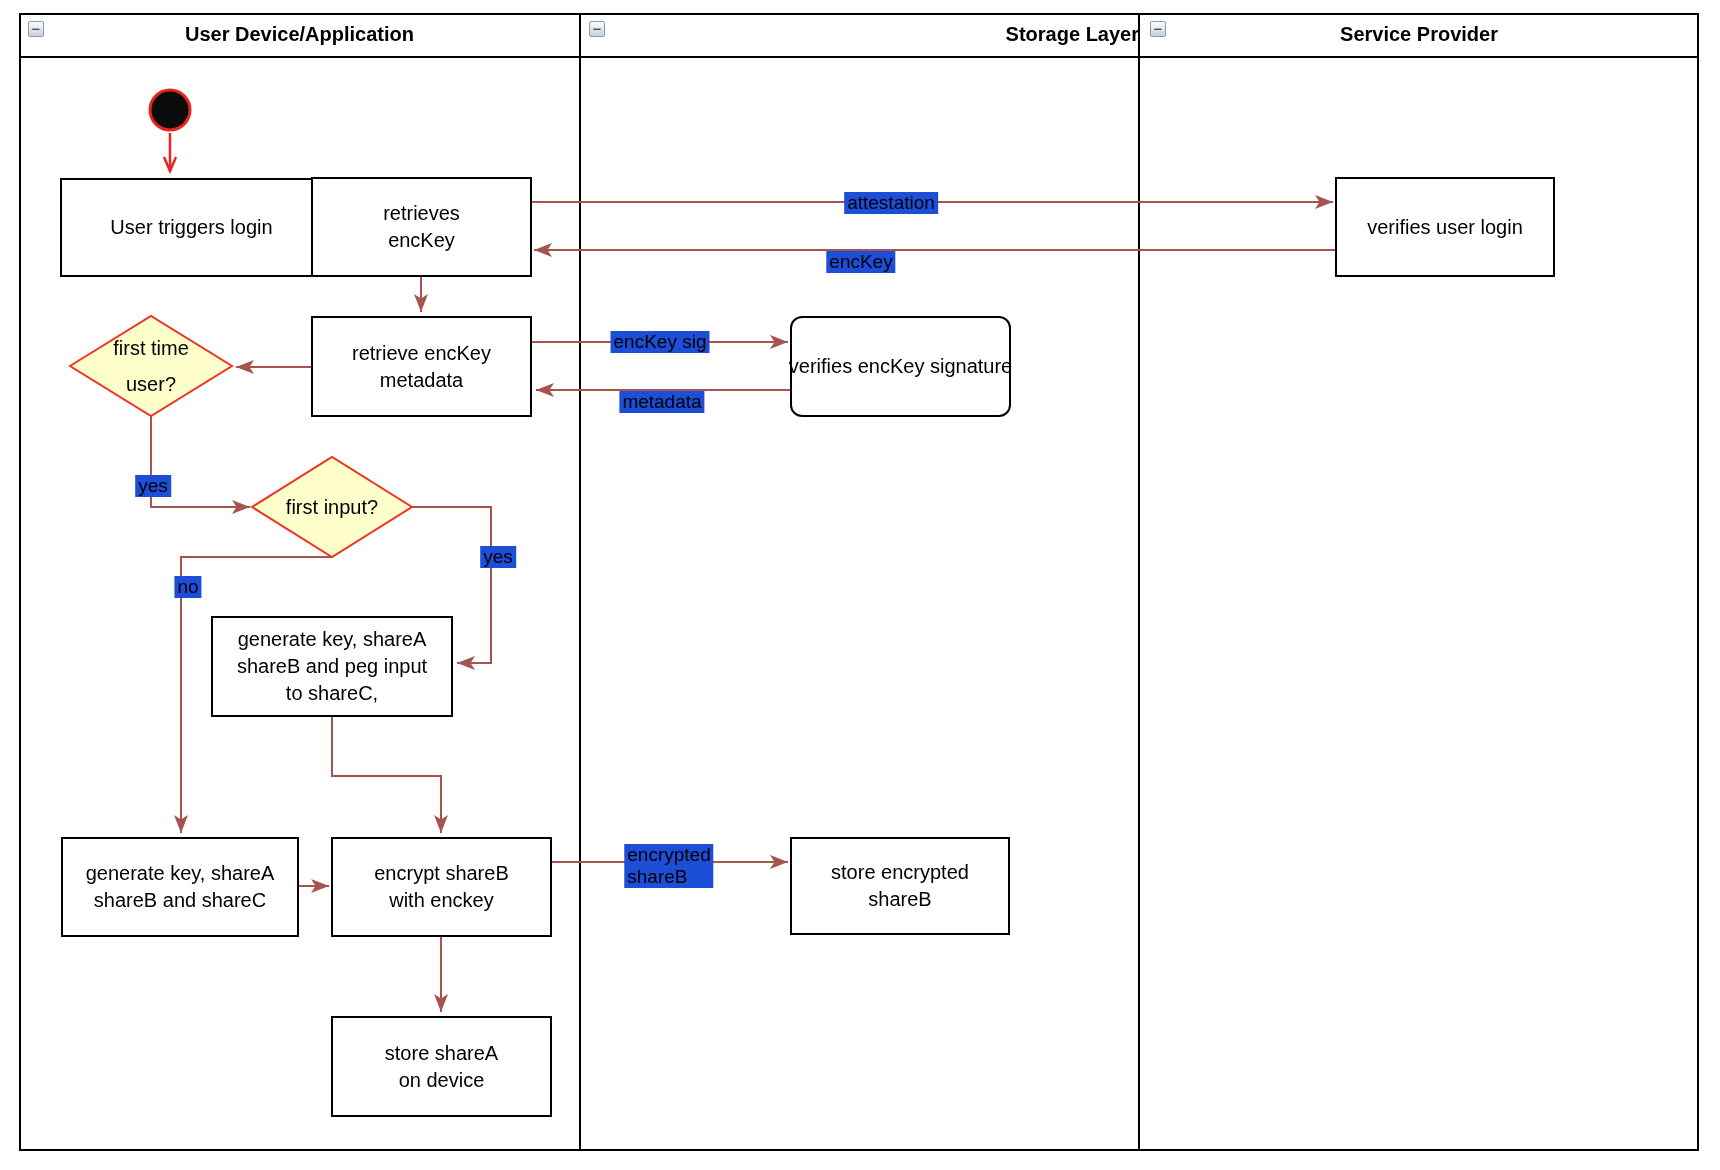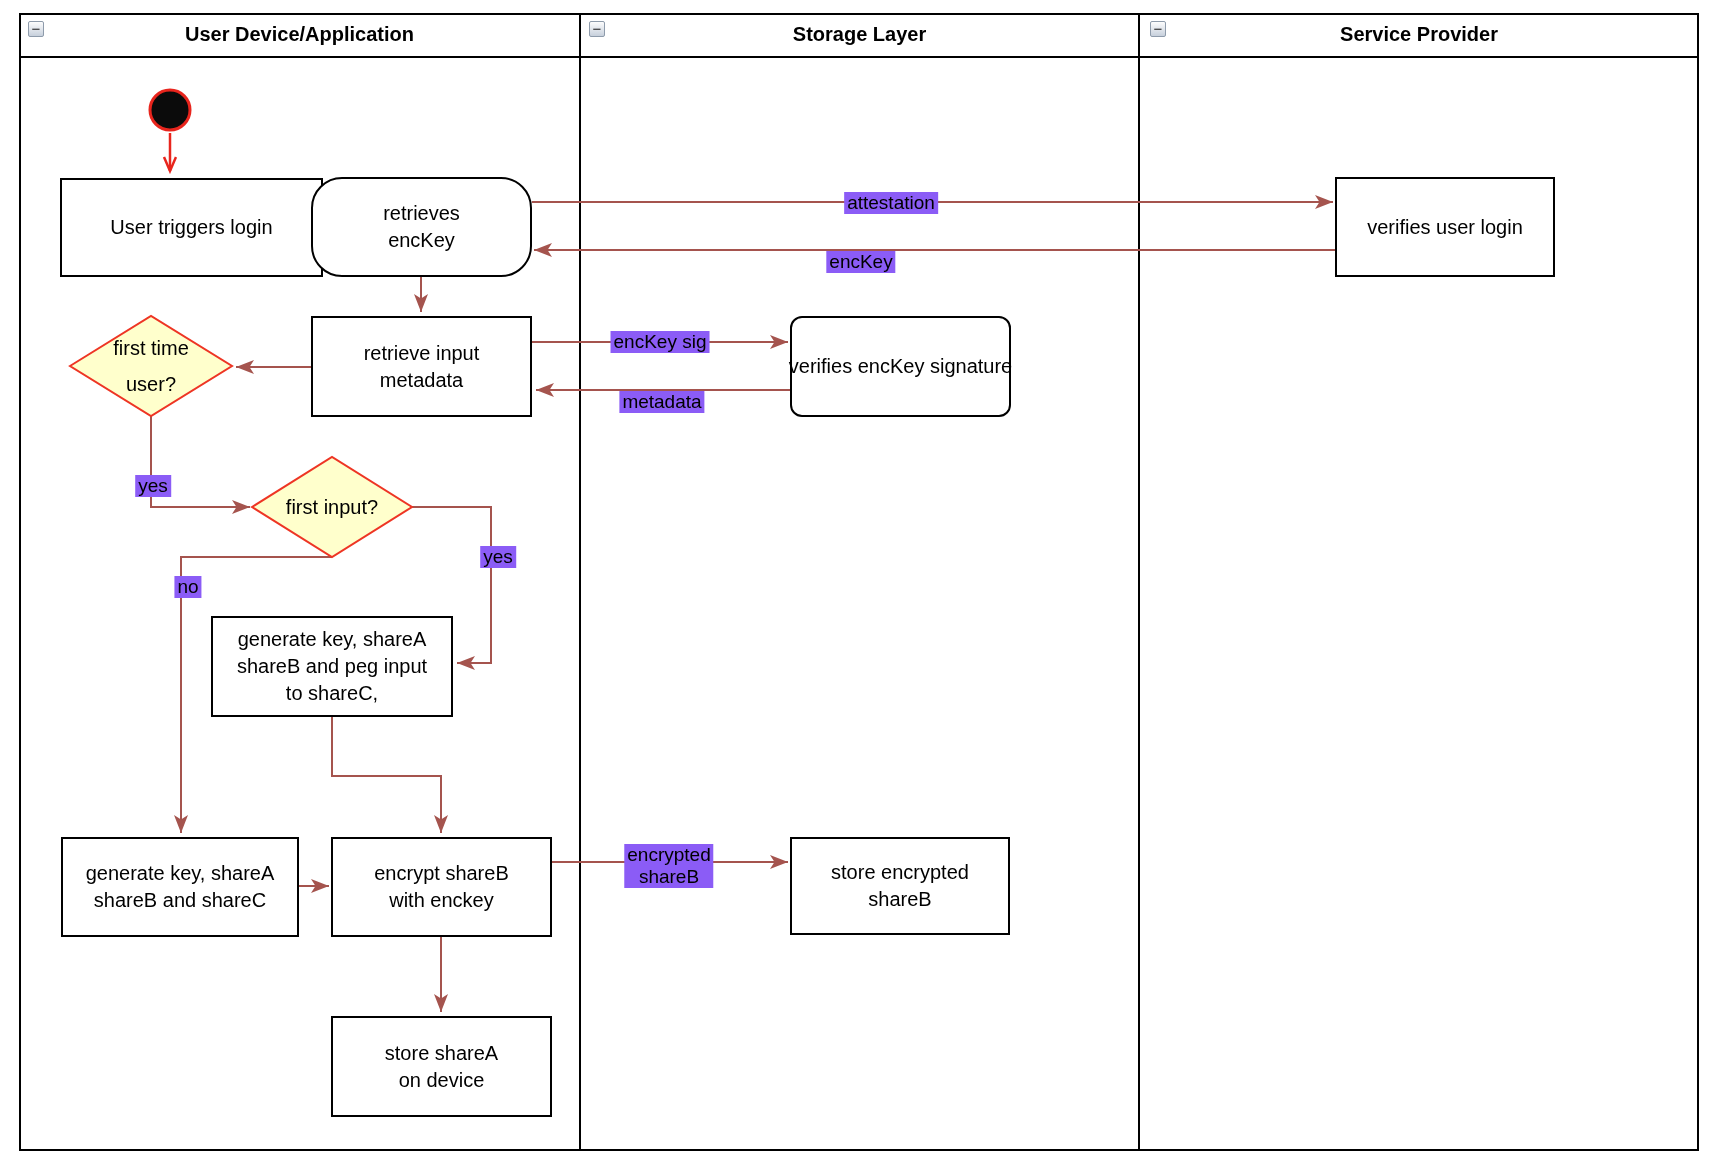--- a/index.html
+++ b/index.html
@@ -17,37 +17,37 @@
     border:1px solid #8e9bab;border-radius:2px;
     background:linear-gradient(#fdfdfd,#c7d0dc);
     font-size:15px;line-height:13px;text-align:center;color:#1a1a1a;cursor:pointer;}
   .node{position:absolute;background:#fff;border:2px solid #000;box-sizing:border-box;
     display:flex;align-items:center;justify-content:center;text-align:center;
     font-size:20px;line-height:27px;}
   .node span{white-space:pre-line;}
   .node span.oneline{white-space:pre;}
   .dlabel{position:absolute;display:flex;align-items:center;justify-content:center;
     text-align:center;font-size:20px;line-height:36px;white-space:pre-line;}
-  .elabel{position:absolute;transform:translate(-50%,-50%);background:#8b5cf6;
-    font-size:19px;line-height:22px;padding:0 3px;text-align:center;white-space:pre-line;}
+  .elabel{position:absolute;transform:translate(-50%,-50%);background:#1d4ed8;
+    font-size:19px;line-height:22px;padding:0 3px;white-space:pre-line;}
   .elabel.below{transform:translate(-50%,0);}
   svg.overlay{position:absolute;left:0;top:0;}
 </style>
 </head>
 <body>
 
 <div class="stage">
 
   <div class="pool"></div>
   <div class="hsep"></div>
   <div class="vdiv" style="left:579px;"></div>
   <div class="vdiv" style="left:1138px;"></div>
 
   <div class="lane-title" style="left:19px;width:561px;">User Device/Application</div>
-  <div class="lane-title" style="left:580px;width:559px;">Storage Layer</div>
+  <div class="lane-title" style="left:580px;width:559px;text-align:right;">Storage Layer</div>
   <div class="lane-title" style="left:1139px;width:560px;">Service Provider</div>
 
   <div class="collapse" style="left:28px;top:21px;">−</div>
   <div class="collapse" style="left:589px;top:21px;">−</div>
   <div class="collapse" style="left:1150px;top:21px;">−</div>
 
   <svg class="overlay" width="1720" height="1170" viewBox="0 0 1720 1170">
     <defs>
       <marker id="m-block" markerUnits="userSpaceOnUse" markerWidth="20" markerHeight="16" refX="18" refY="7" orient="auto">
         <path d="M0,0 L18,7 L0,14 L4.5,7 Z" fill="#a5544e"></path>
@@ -79,27 +79,27 @@
     </g>
 
     <polygon points="70,366 151,316 232,366 151,416" fill="#ffffcc" stroke="#ee3524" stroke-width="2"></polygon>
     <polygon points="252,507 332,457 412,507 332,557" fill="#ffffcc" stroke="#ee3524" stroke-width="2"></polygon>
   </svg>
 
   <div class="node" style="left:60px;top:178px;width:263px;height:99px;">
     <span>User triggers login</span>
     </div>
 
-  <div class="node" style="left:311px;top:177px;width:221px;height:100px;border-radius:31px;">
+  <div class="node" style="left:311px;top:177px;width:221px;height:100px;">
     <span>retrieves
 encKey</span>
     </div>
 
   <div class="node" style="left:311px;top:316px;width:221px;height:101px;">
-    <span>retrieve input
+    <span>retrieve encKey
 metadata</span>
     </div>
 
   <div class="node" style="left:211px;top:616px;width:242px;height:101px;">
     <span>generate key, shareA
 shareB and peg input
 to shareC,</span>
     </div>
 
   <div class="node" style="left:61px;top:837px;width:238px;height:100px;">

